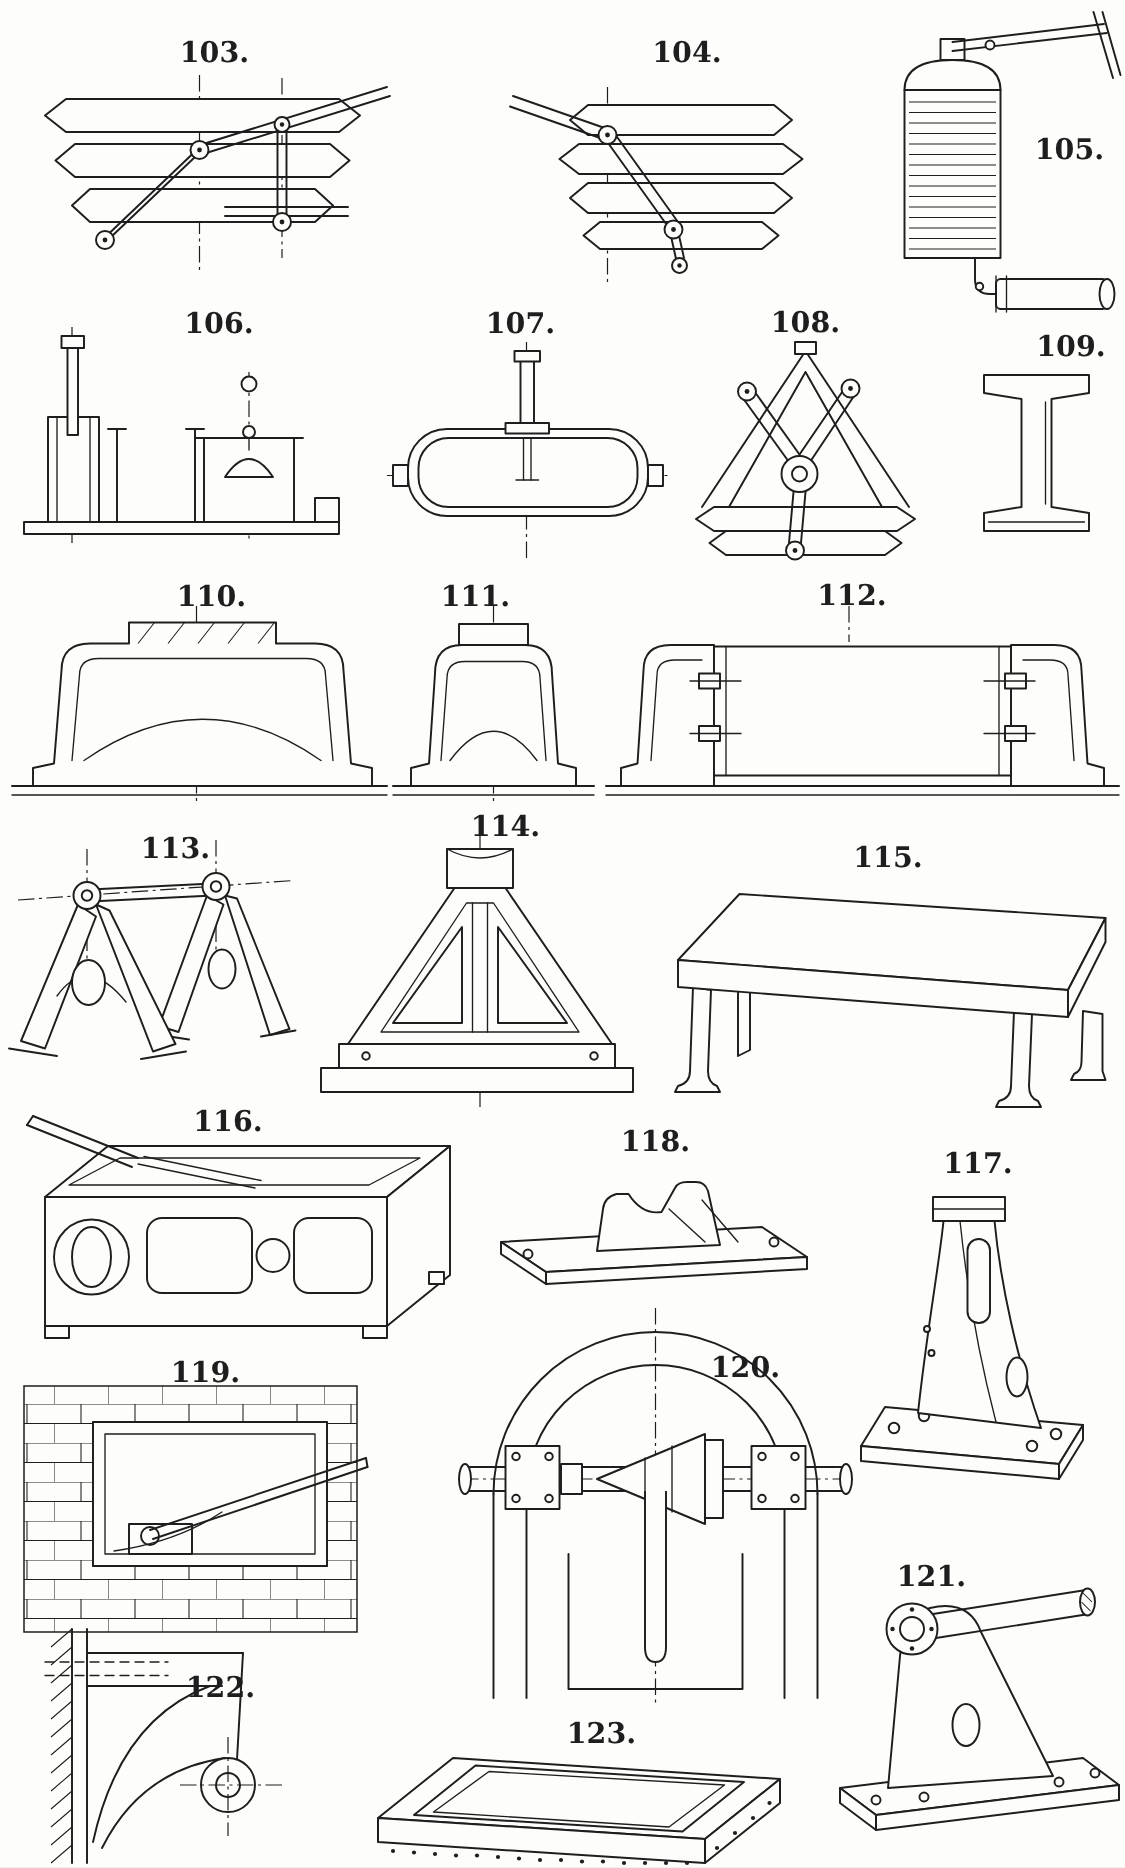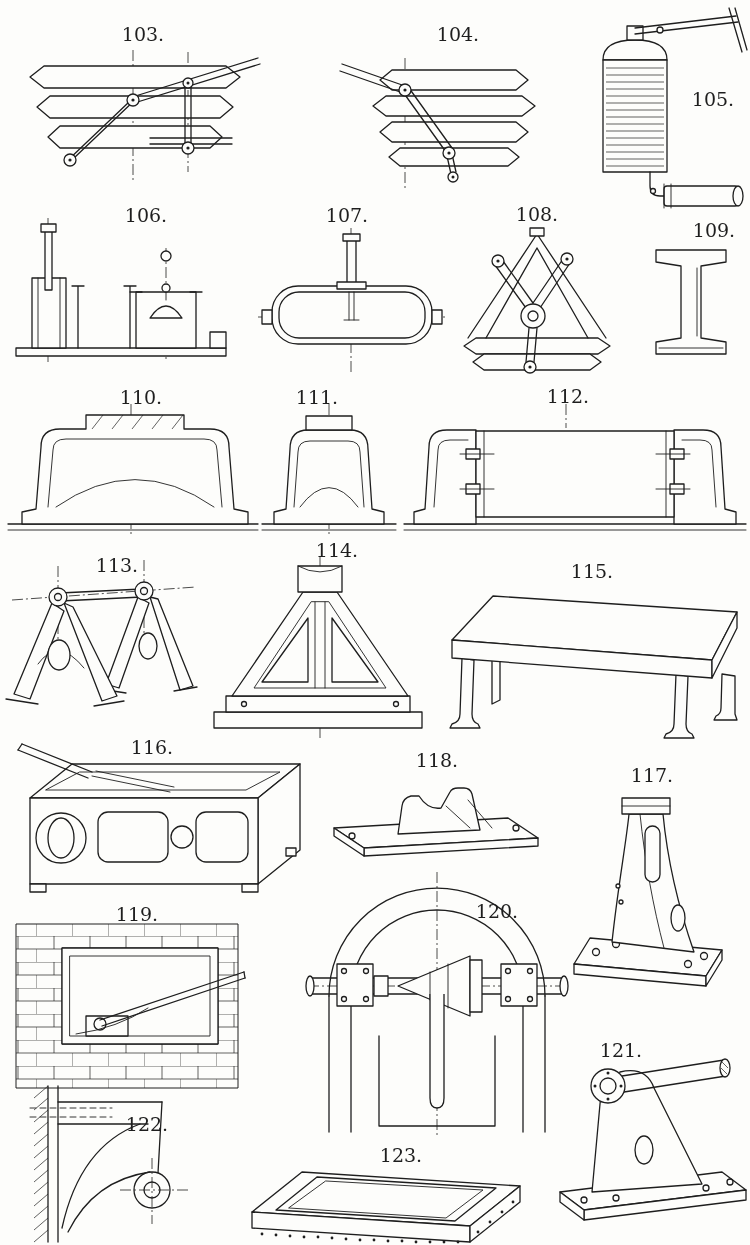--- a/index.html
+++ b/index.html
@@ -1,16 +1,16 @@
 <!DOCTYPE html>
 <html style="--paper: #fdfdfb; --ink: #1e1e1e;"><head>
 <meta charset="utf-8">
 <style>
   html,body{margin:0;padding:0;background:#e9e7e2;}
-  .page{position:relative;width:750px;height:1245px;margin:0 auto;background:var(--paper,#fdfdfb);overflow:hidden;}
+  .page{position:relative;width:750px;height:1245px;margin:0 auto;background:var(--paper,#fdfdfb);overflow:hidden;font-weight:bold;}
   .page svg{display:block;}
   svg .ln{fill:none;stroke:var(--ink,#1e1e1e);stroke-width:1.3;stroke-linecap:round;stroke-linejoin:round;}
   svg .ln2{fill:none;stroke:var(--ink,#1e1e1e);stroke-width:.9;stroke-linecap:round;stroke-linejoin:round;}
   svg .fw{fill:var(--paper,#fdfdfb);stroke:var(--ink,#1e1e1e);stroke-width:1.3;stroke-linejoin:round;}
   svg .cl{fill:none;stroke:var(--ink,#1e1e1e);stroke-width:.8;stroke-dasharray:11 3 2 3;}
   svg .hatch{fill:none;stroke:var(--ink,#1e1e1e);stroke-width:.7;}
   svg .dash{stroke-dasharray:6 4;}
   svg .dot{fill:var(--ink,#1e1e1e);stroke:none;}
   svg .lbl{font-family:"DejaVu Serif",serif;font-size:19px;fill:var(--ink,#1e1e1e);}
 </style>

